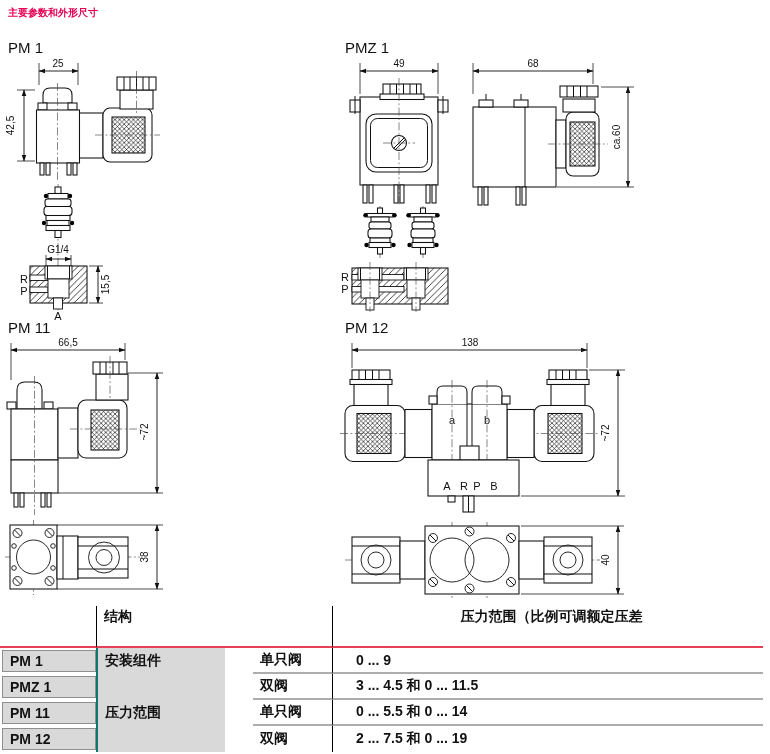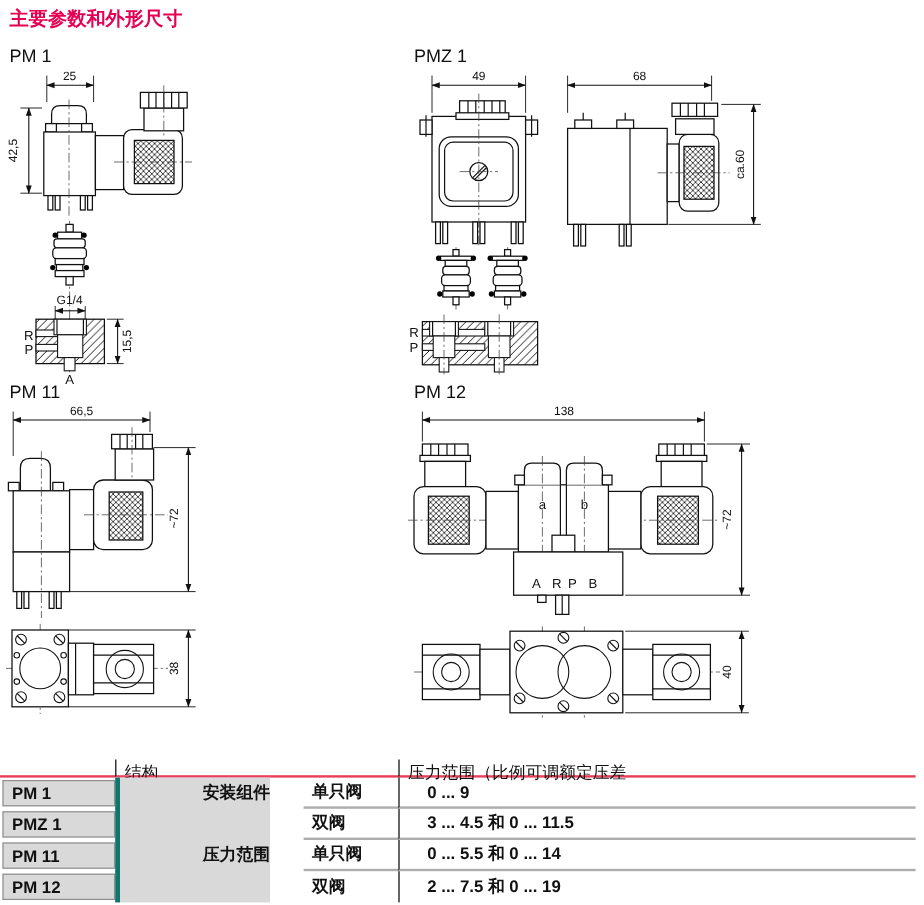--- a/index.html
+++ b/index.html
@@ -1,18 +1,18 @@
 <!DOCTYPE html>
 <html style="--accent: #e50053; --table_rule: #e8405a; --cell_gray: #d9d9d9;"><head>
 <meta charset="utf-8">
 <style>
   html,body{margin:0;padding:0;background:#fff;}
   .page{position:relative;width:770px;height:754px;background:#fff;overflow:hidden;
         font-family:"Liberation Sans",sans-serif;color:#111;}
-  .title{position:absolute;left:8px;top:6px;font-size:16px;font-weight:bold;color:var(--accent,#e50053);}
+  .title{position:absolute;left:8px;top:6px;font-size:10px;font-weight:bold;color:var(--accent,#e50053);}
   .dlabel{position:absolute;font-size:15px;color:#111;}
   #lbl-pm1{left:8px;top:39px}
   #lbl-pmz1{left:345px;top:39px}
   #lbl-pm11{left:8px;top:319px}
   #lbl-pm12{left:345px;top:319px}
   svg.draw{position:absolute;}
   #svg-pm1{left:0;top:55px}
   #svg-pmz1{left:340px;top:55px}
   #svg-pm11{left:0;top:330px}
   #svg-pm12{left:340px;top:330px}
@@ -27,29 +27,29 @@
   .ext{stroke:#111;stroke-width:0.75;}
   .dim{stroke:#111;stroke-width:0.9;marker-start:url(#ar);marker-end:url(#ar);}
   .dt{font-family:"Liberation Sans",sans-serif;font-size:10px;fill:#111;text-anchor:middle;}
   .pt{font-family:"Liberation Sans",sans-serif;font-size:11px;fill:#111;text-anchor:middle;}
   .scr{fill:none;stroke:#111;stroke-width:0.9;}
 
   
   .spec{position:absolute;left:0;top:606px;width:763px;display:grid;
         grid-template-columns:96px 129px 107px 1fr;
         grid-template-rows:42px 26px 26px 26px 26px;font-size:14px;}
-  .th{border-bottom:2px solid var(--table_rule,#e8405a);font-weight:normal;grid-row:1;margin-top:27px;}
+  .th{border-bottom:2px solid var(--table_rule,#e8405a);font-weight:bold;grid-row:1;}
   .th.c1{grid-column:1}
   .th.c2{grid-column:2;border-left:1px solid #000;padding:2px 0 0 7px;box-sizing:border-box;}
   .th.c3{grid-column:3}
-  .th.c4{grid-column:4;border-left:1px solid #000;padding:2px 0 0 7px;line-height:17px;box-sizing:border-box;}
+  .th.c4{grid-column:4;border-left:1px solid #000;padding:2px 0 0 7px;line-height:17px;box-sizing:border-box;text-align:center;}
   .sub{font-size:10px;vertical-align:-2px;}
   .rl{grid-column:1;background:var(--cell_gray,#d9d9d9);border:1px solid #8f8f8f;
       margin:2px 0 2px 2px;display:flex;align-items:center;padding-left:7px;font-weight:bold;box-sizing:border-box;}
-  .gcol{grid-column:2;grid-row:2/span 4;background:var(--cell_gray,#d9d9d9);border-left:4px solid #0f766e;box-sizing:border-box;text-align:right;}
+  .gcol{grid-column:2;grid-row:2/span 4;background:var(--cell_gray,#d9d9d9);border-left:2px solid #0f766e;box-sizing:border-box;}
   .grp{height:52px;padding:3px 0 0 7px;font-weight:bold;box-sizing:border-box;}
   .grp span{display:inline-block;width:64px;line-height:18px;}
   .tc{grid-column:3;display:flex;align-items:center;padding-left:7px;font-weight:bold;box-sizing:border-box;margin-left:28px;}
   .pc{grid-column:4;display:flex;align-items:center;padding-left:23px;font-weight:bold;border-left:1px solid #000;box-sizing:border-box;}
   .bb{border-bottom:2px solid #adadad;}
   .r1{grid-row:2}.r2{grid-row:3}.r3{grid-row:4}.r4{grid-row:5}
 </style>
 </head>
 <body>
 

